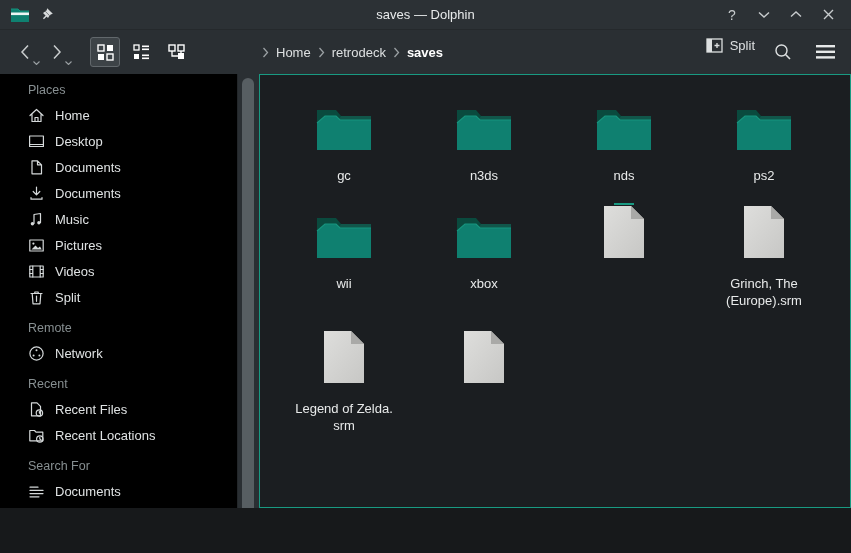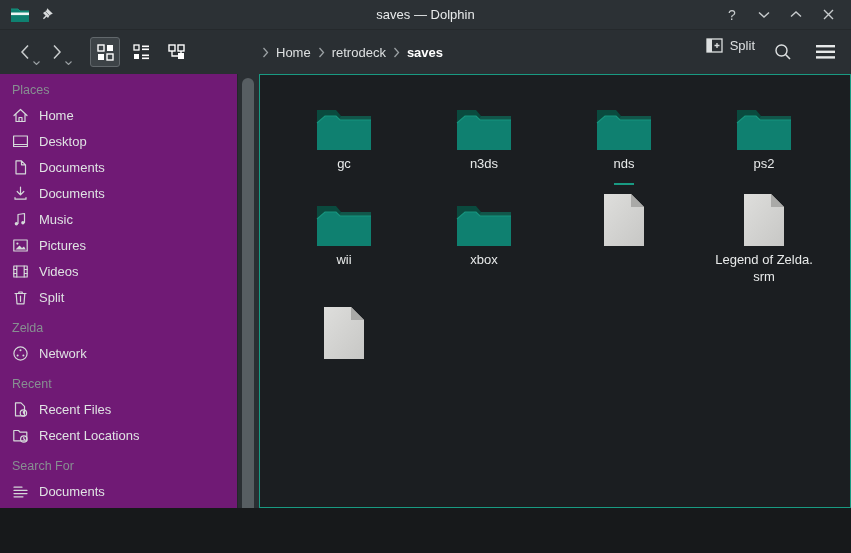--- a/index.html
+++ b/index.html
@@ -40,44 +40,44 @@
   }
   .crumb { color:#dde0e1; cursor:pointer; }
   .crumb.current { font-weight:bold; color:#ffffff; }
   .crumb-sep { display:flex; align-items:center; }
   .toolbar-right { margin-left:auto; display:flex; align-items:flex-start; gap:14px; }
   .split-btn { display:flex; align-items:center; gap:7px; cursor:pointer; color:#dde0e1; }
   .tool-icon-btn { width:28px; height:28px; display:flex; align-items:center; justify-content:center; cursor:pointer; }
   
   .content { flex:1; display:flex; min-height:0; }
   .sidebar {
-    width:238px; flex:0 0 238px; padding:4px 0 0 12px; overflow:hidden;
-    border-right:1px solid #23272a; background:#701a75;
+    width:238px; flex:0 0 238px; padding:4px 0 0 28px; overflow:hidden;
+    border-right:1px solid #23272a; background:#000000;
   }
   .section-title { height:24px; line-height:24px; color:#878f91; font-size:12.5px; }
   .section { margin-top:6px; }
   .section:first-child { margin-top:0; }
   .side-item { height:26px; display:flex; align-items:center; gap:10px; cursor:pointer; color:#dfe2e3; }
   .side-icon { width:17px; height:17px; display:flex; align-items:center; justify-content:center; }
   .scroll-area { width:21px; flex:0 0 21px; position:relative; background:#2a2f33; }
   .scroll-thumb { position:absolute; left:4px; top:4px; width:12px; height:448px;
     background:#575e62; border-radius:6px; cursor:pointer; }
   
   .mainview {
     flex:1; background:#1b1e21; border:1px solid #199a82;
     padding:6px 0 0 14px; overflow:hidden;
   }
   .file-grid { display:grid; grid-template-columns:repeat(4,140px); align-items:start; justify-items:center; }
   .file-item { width:140px; padding:14px 4px 4px; display:flex; flex-direction:column; align-items:center; cursor:pointer; }
   .file-icon-box { height:56px; display:flex; align-items:flex-end; justify-content:center; }
   .file-label {
-    margin-top:4px; max-width:132px; text-align:center; color:#e8eaea;
+    margin-top:16px; max-width:132px; text-align:center; color:#e8eaea;
     font-size:13px; line-height:17.5px; white-space:pre-line;
   }
-  .file-item.focused .file-label > span { border-bottom:2px solid #199a82; padding-bottom:12px; }
+  .file-item.focused .file-label > span { border-bottom:2px solid #199a82; padding-bottom:20px; }
   svg { display:block; }
 </style>
 </head>
 <body>
 
 <div class="window">
 
   <div class="titlebar">
     <div class="left">
       <span>
@@ -319,21 +319,21 @@
                   <svg width="17" height="17" viewBox="0 0 17 17">
                     <path fill="none" stroke="#d5d9da" stroke-width="1.2" stroke-linejoin="round" stroke-linecap="round" d="M4.2 4.5 H12.8 L12 14.8 H5 Z M3 4.5 H14 M6.8 4.5 V3 H10.2 V4.5 M8.5 7 V12.3"></path>
                   </svg>
                 </span>
     <span class="side-label">Split</span>
   </div>
 </div>
   </div>
 
   <div class="section">
-    <div class="section-title">Zelda</div>
+    <div class="section-title">Remote</div>
     <div class="section-items">
   <div class="side-item">
     <span class="side-icon">
                   <svg width="17" height="17" viewBox="0 0 17 17">
                     <circle fill="none" stroke="#d5d9da" stroke-width="1.2" stroke-linejoin="round" stroke-linecap="round" cx="8.5" cy="8.5" r="6.6"></circle>
                     <circle cx="8.5" cy="5.3" r="1" fill="#d5d9da"></circle>
                     <circle cx="5.6" cy="10.4" r="1" fill="#d5d9da"></circle>
                     <circle cx="11.4" cy="10.4" r="1" fill="#d5d9da"></circle>
                   </svg>
                 </span>
@@ -491,49 +491,65 @@
     <stop offset="0" stop-color="#dededc"></stop>
                     <stop offset="1" stop-color="#c7c7c5"></stop>
   </linearGradient>
                 </defs>
   <path d="M1 1 h27 l13 13 v39 H1 Z" fill="url(#pg)"></path>
   <path d="M28 1 l13 13 h-13 Z" fill="#a9a9a7"></path>
 </svg>
             </div>
   </div>
 
-
   <div class="file-item">
     <div class="file-icon-box">
               <svg width="42" height="54" viewBox="0 0 42 54">
   <defs>
                   <linearGradient id="pg" x1="0" y1="0" x2="1" y2="1">
     <stop offset="0" stop-color="#dededc"></stop>
                     <stop offset="1" stop-color="#c7c7c5"></stop>
   </linearGradient>
                 </defs>
   <path d="M1 1 h27 l13 13 v39 H1 Z" fill="url(#pg)"></path>
   <path d="M28 1 l13 13 h-13 Z" fill="#a9a9a7"></path>
 </svg>
             </div>
-    <div class="file-label"><span>Legend of Zelda.
-srm</span></div>
+    <div class="file-label"><span>Grinch, The
+(Europe).srm</span></div>
   </div>
 
   <div class="file-item">
     <div class="file-icon-box">
               <svg width="42" height="54" viewBox="0 0 42 54">
   <defs>
                   <linearGradient id="pg" x1="0" y1="0" x2="1" y2="1">
     <stop offset="0" stop-color="#dededc"></stop>
                     <stop offset="1" stop-color="#c7c7c5"></stop>
   </linearGradient>
                 </defs>
   <path d="M1 1 h27 l13 13 v39 H1 Z" fill="url(#pg)"></path>
   <path d="M28 1 l13 13 h-13 Z" fill="#a9a9a7"></path>
 </svg>
             </div>
+    <div class="file-label"><span>Legend of Zelda.
+srm</span></div>
+  </div>
+
+  <div class="file-item">
+    <div class="file-icon-box">
+              <svg width="42" height="54" viewBox="0 0 42 54">
+  <defs>
+                  <linearGradient id="pg" x1="0" y1="0" x2="1" y2="1">
+    <stop offset="0" stop-color="#dededc"></stop>
+                    <stop offset="1" stop-color="#c7c7c5"></stop>
+  </linearGradient>
+                </defs>
+  <path d="M1 1 h27 l13 13 v39 H1 Z" fill="url(#pg)"></path>
+  <path d="M28 1 l13 13 h-13 Z" fill="#a9a9a7"></path>
+</svg>
+            </div>
   </div>
 </div>
     </div>
   </div>
 
 </div>
 
 </body></html>

